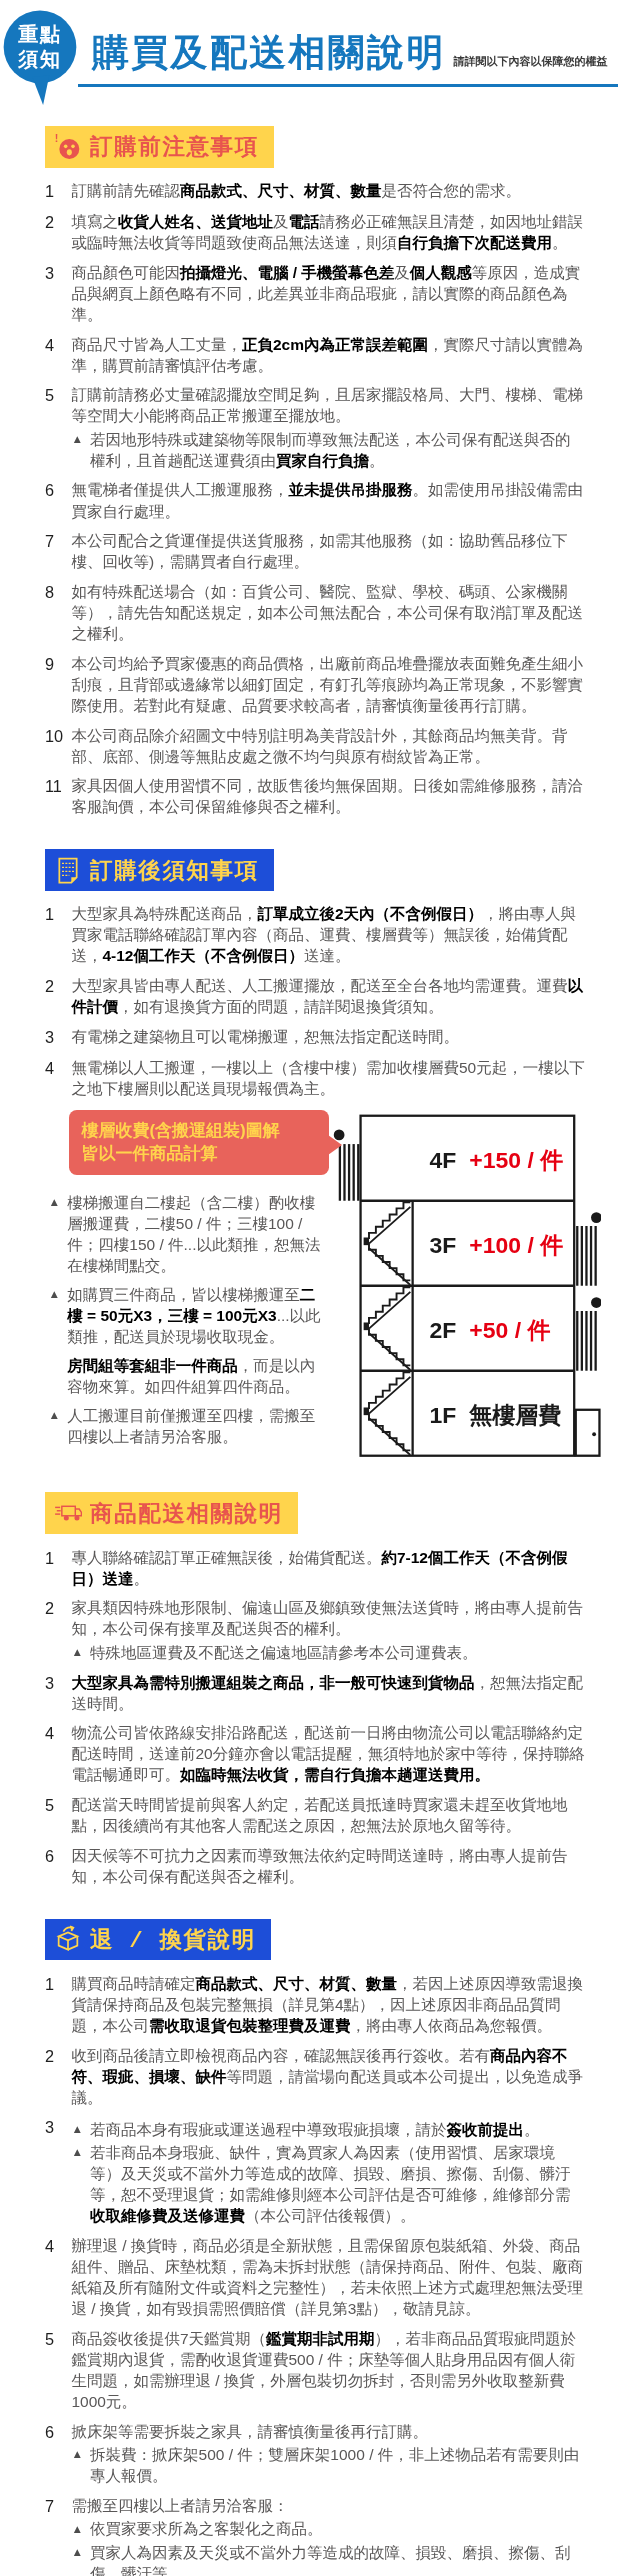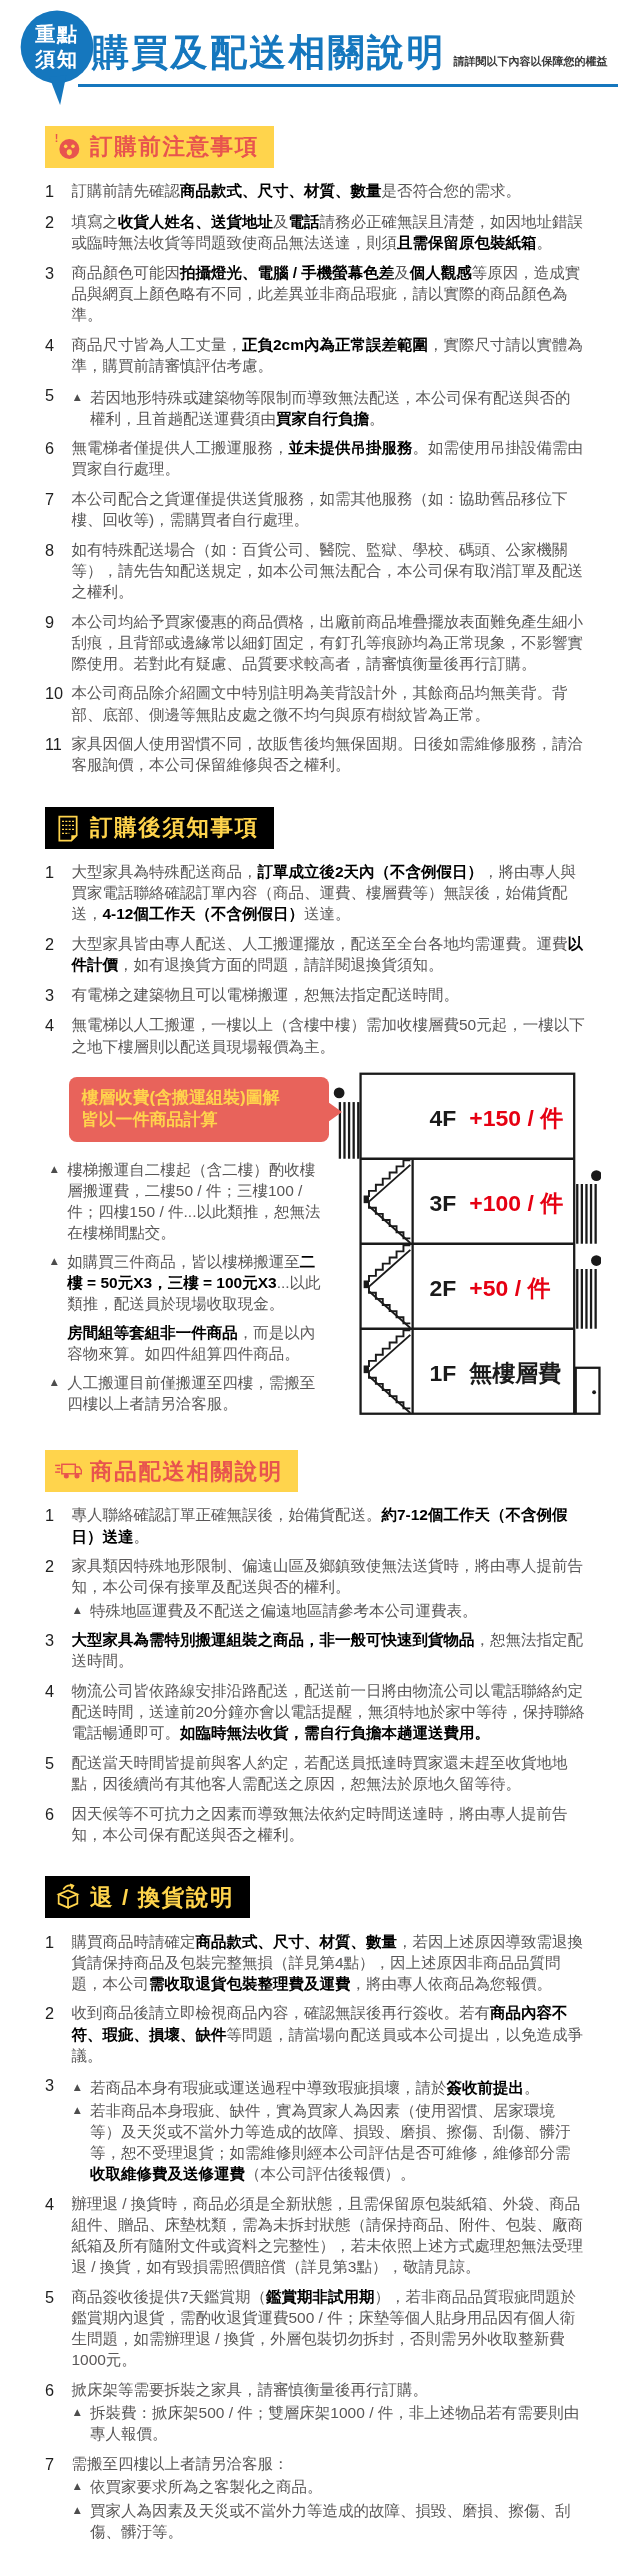--- a/index.html
+++ b/index.html
@@ -1,44 +1,44 @@
 <!DOCTYPE html>
 <html style="font-size:12.4px"><head>
 <meta charset="utf-8">
 <style>
   html,body{margin:0;padding:0;background:#ffffff;}
   .page{width:622px;min-height:2576px;background:#fff;position:relative;
         font-family:"Liberation Sans","DejaVu Sans",sans-serif;overflow:hidden;}
   
   .top-header{position:relative;padding:11px 0 0 0;height:92px;}
-  .badge{position:absolute;left:18px;top:9.3px;}
+  .badge{position:absolute;left:1px;top:9.3px;}
   .title-row{margin-left:92px;display:flex;align-items:baseline;padding-top:17px;text-align:right;}
   .page-title{font-size:37px;font-weight:bold;color:#1577BE;letter-spacing:2.3px;}
   .page-subtitle{font-size:11px;color:#3a3a3a;margin-left:7.8px;font-weight:bold;}
   .title-underline{height:3.1px;background:#1577BE;margin:6.2px 3.9px 0 78px;}
   
   .sec-head{display:inline-flex;align-items:center;gap:7.8px;margin:23px 0 12.4px 45px;
             padding:5.4px 15.5px 5.4px 9.3px;font-size:22.5px;font-weight:bold;letter-spacing:1.6px;}
   .sec-head.yellow{background:#FFD44C;color:#E8544E;}
-  .sec-head.red{background:#000000;color:#FFD44C;}
+  .sec-head.red{background:#1d4ed8;color:#FFD44C;font-family:Liberation Mono, monospace;}
   .sec-head .icn{width:28px;height:28px;display:inline-flex;align-items:center;}
   .sec-head .icn svg{width:28px;height:28px;}
   
   .items{margin:0 37px 0 45px;}
   .item{display:flex;margin-bottom:8.6px;font-size:15.5px;line-height:1.36;color:#595757;}
   .item .num{width:26.4px;flex:none;color:#1f1f1f;font-size:16.3px;}
   .item .bd{flex:1;}
   .rd{color:#000000;font-weight:bold;}
   .sub{display:flex;margin-top:2.3px;}
   .sub .mk{width:18.7px;flex:none;color:#4d4d4d;font-size:11.7px;padding-top:2.3px;}
   .sub .bd{flex:1;}
   
   .diagram-wrap{display:flex;margin:3.1px 23px 3.1px 47px;}
   .diagram-left{flex:1;padding-right:4.7px;}
-  .fee-bubble{position:relative;background:#E8635B;border-radius:7.8px;margin:12px 0 17px 22px;
+  .fee-bubble{position:relative;background:#E8635B;border-radius:7.8px;margin:3px 0 17px 22px;
               width:235px;padding:9.3px 12.4px;color:#FFD44C;font-weight:bold;font-size:17px;line-height:1.35;}
   .fee-bubble .tail{position:absolute;right:-13.2px;top:38%;width:0;height:0;
               border-top:10px solid transparent;border-bottom:10px solid transparent;border-left:14px solid #E8635B;}
   .diagram-notes{margin-left:1.6px;}
   .diagram-notes .sub{font-size:15.5px;line-height:1.36;color:#595757;margin-bottom:7.8px;}
   .floor-svg{flex:none;width:268px;height:359px;}
 </style>
 </head>
 <body>
 
@@ -71,33 +71,33 @@
           </svg>
         </span>
         <span>訂購前注意事項</span>
       </div><div class="items">
         <div class="item">
           <span class="num">1</span>
           <div class="bd"><span class="seg">訂購前請先確認</span><span class="rd">商品款式、尺寸、材質、數量</span><span class="seg">是否符合您的需求。</span></div>
         </div>
         <div class="item">
           <span class="num">2</span>
-          <div class="bd"><span class="seg">填寫之</span><span class="rd">收貨人姓名、送貨地址</span><span class="seg">及</span><span class="rd">電話</span><span class="seg">請務必正確無誤且清楚，如因地址錯誤或臨時無法收貨等問題致使商品無法送達，則須</span><span class="rd">且需保留原包裝紙箱</span><span class="seg">。</span></div>
+          <div class="bd"><span class="seg">填寫之</span><span class="rd">收貨人姓名、送貨地址</span><span class="seg">及</span><span class="rd">電話</span><span class="seg">請務必正確無誤且清楚，如因地址錯誤或臨時無法收貨等問題致使商品無法送達，則須</span><span class="rd">自行負擔下次配送費用</span><span class="seg">。</span></div>
         </div>
         <div class="item">
           <span class="num">3</span>
           <div class="bd"><span class="seg">商品顏色可能因</span><span class="rd">拍攝燈光、電腦 / 手機螢幕色差</span><span class="seg">及</span><span class="rd">個人觀感</span><span class="seg">等原因，造成實品與網頁上顏色略有不同，此差異並非商品瑕疵，請以實際的商品顏色為準。</span></div>
         </div>
         <div class="item">
           <span class="num">4</span>
           <div class="bd"><span class="seg">商品尺寸皆為人工丈量，</span><span class="rd">正負2cm內為正常誤差範圍</span><span class="seg">，實際尺寸請以實體為準，購買前請審慎評估考慮。</span></div>
         </div>
         <div class="item">
           <span class="num">5</span>
-          <div class="bd"><div class="sub">
+          <div class="bd"><span class="seg">訂購前請務必丈量確認擺放空間足夠，且居家擺設格局、大門、樓梯、電梯等空間大小能將商品正常搬運至擺放地。</span><div class="sub">
               <span class="mk">▲</span>
               <div class="bd"><span class="seg">若因地形特殊或建築物等限制而導致無法配送，本公司保有配送與否的權利，且首趟配送運費須由</span><span class="rd">買家自行負擔</span><span class="seg">。</span></div>
             </div></div>
         </div>
         <div class="item">
           <span class="num">6</span>
           <div class="bd"><span class="seg">無電梯者僅提供人工搬運服務，</span><span class="rd">並未提供吊掛服務</span><span class="seg">。如需使用吊掛設備需由買家自行處理。</span></div>
         </div>
         <div class="item">
           <span class="num">7</span>

